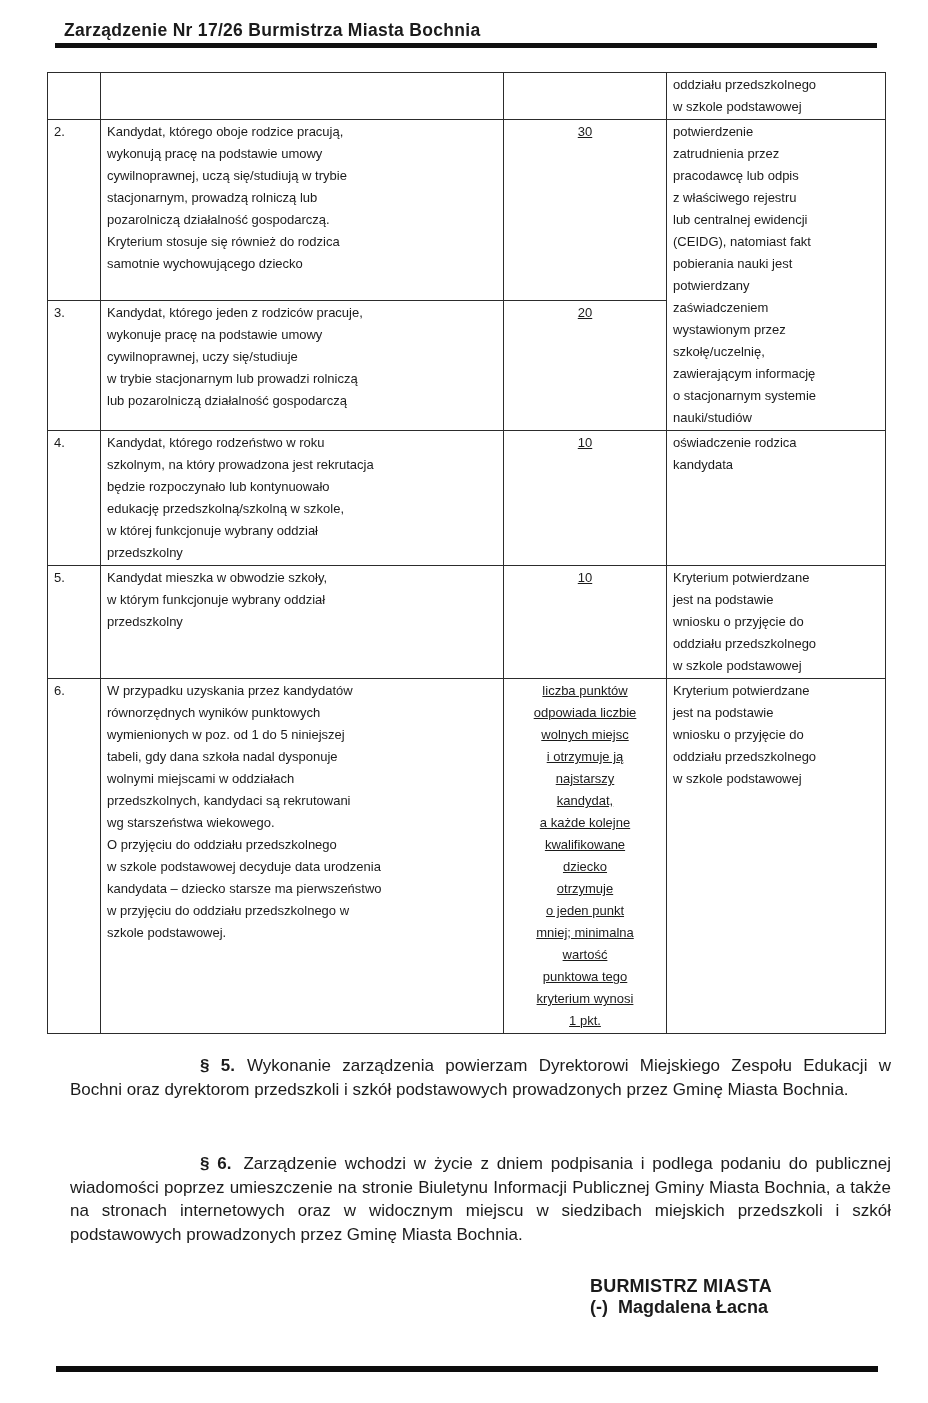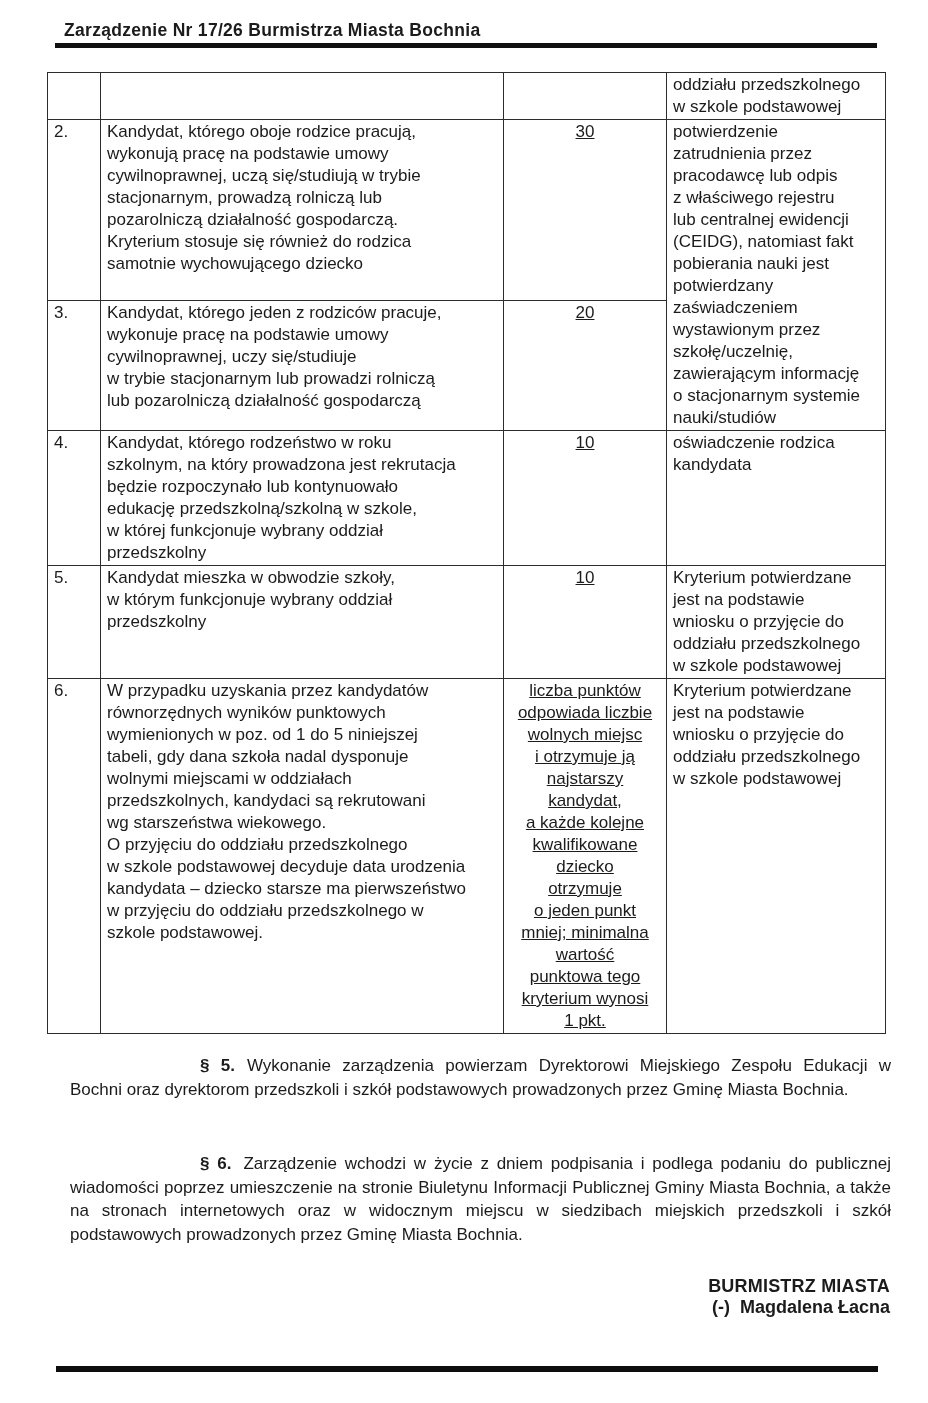--- a/index.html
+++ b/index.html
@@ -37,21 +37,21 @@
     position: absolute;
     left: 47px;
     top: 72px;
     width: 838px;
     border-collapse: collapse;
     table-layout: fixed;
   }
   table.criteria td {
     border: 1.5px solid #2c2c2c;
     vertical-align: top;
-    font-size: 17px;
+    font-size: 13px;
     line-height: 22px;
     padding: 1px 6px 1px 6px;
     white-space: pre-line;
     overflow: hidden;
   }
   td.c-no {
     text-align: left;
     padding-left: 12px;
   }
   td.c-pts {
@@ -78,21 +78,21 @@
   .sec-6 { top: 1139px; }
   .para-label {
     font-weight: bold;
     margin-right: 12px;
   }
   .signature {
     position: absolute;
     left: 590px;
     top: 1276px;
     width: 300px;
-    text-align: right;
+    text-align: left;
     font-weight: bold;
   }
   .sig-role {
     font-size: 18px;
     letter-spacing: 0.2px;
   }
   .sig-name {
     font-size: 18px;
     white-space: pre;
   }

